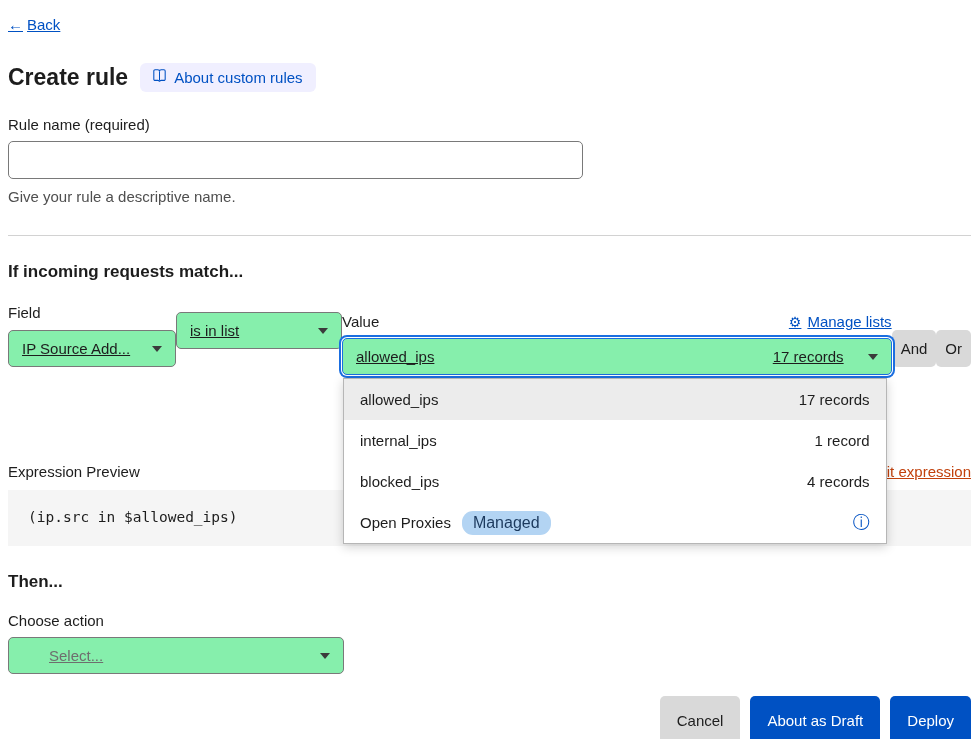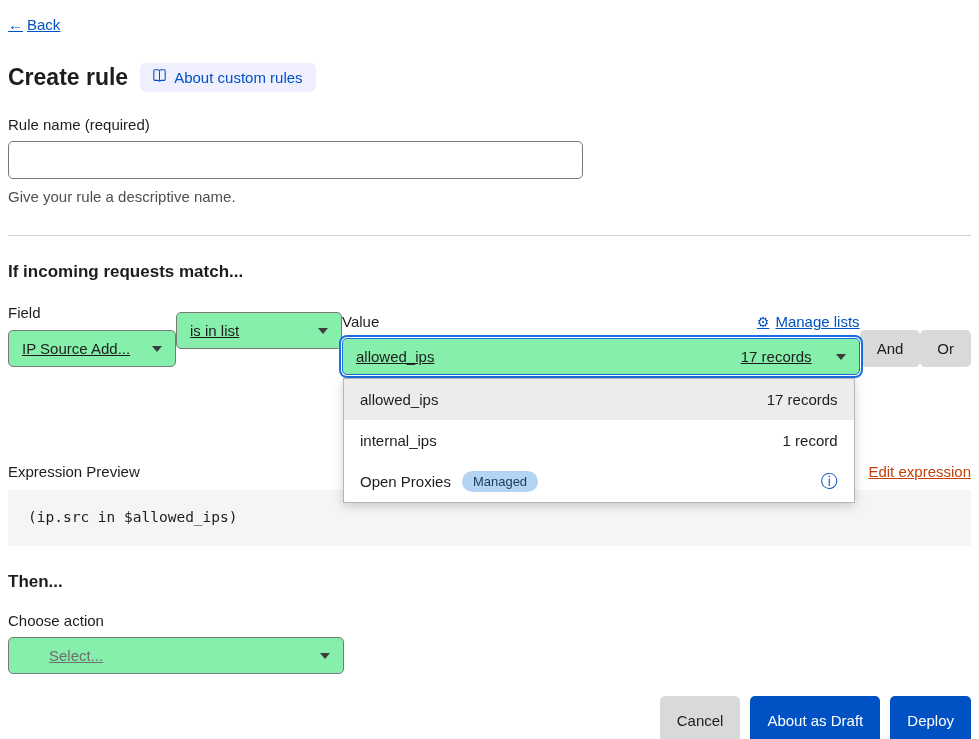--- a/index.html
+++ b/index.html
@@ -71,39 +71,39 @@
   .value-header { display: flex; justify-content: space-between; align-items: flex-end; height: 18px; margin-top: 8px; }
   .manage-link {
     display: inline-flex; align-items: center; gap: 6px;
     color: #0051c3; text-decoration: underline; cursor: pointer;
   }
   .gear { font-size: 14px; text-decoration: none; display: inline-block; }
 
   .conj-btn {
     margin-top: 26px; height: 37px; border: none; border-radius: 5px;
     background: #d9d9d9; color: #1d1d1d; font: inherit;
-    padding: 0 17px; cursor: pointer;
+    padding: 0 9px; cursor: pointer;
   }
 
   
   .dropdown {
     position: absolute; top: 74px; left: 1px; right: 5px;
     background: #fff; border: 1px solid #b6b6b6;
     box-shadow: 0 3px 10px rgba(0,0,0,.18); z-index: 20;
   }
   .dd-row {
     height: 41px; display: flex; align-items: center;
     justify-content: space-between; padding: 0 16px; cursor: pointer;
   }
   .dd-row.selected { background: #ececec; }
   .dd-left { display: flex; align-items: center; gap: 11px; }
   .dd-meta { color: #1d1d1d; }
   .managed-badge {
     background: #b3d4f3; color: #1c3a5e;
-    border-radius: 11px; padding: 3px 11px; font-size: 13px;
+    border-radius: 11px; padding: 3px 11px; font-size: 16px;
   }
   .info-icon { color: #0051c3; font-size: 17px; line-height: 1; cursor: pointer; }
 
   
   .expr-row { margin-top: 88px; display: flex; justify-content: space-between; align-items: center; }
   .edit-link { color: #c2410c; text-decoration: underline; cursor: pointer; }
   .code-block {
     margin-top: 10px; background: #f5f5f5;
     padding: 19px 20px; min-height: 56px;
     font-family: "DejaVu Sans Mono", "Liberation Mono", monospace;
@@ -188,20 +188,24 @@
       <div class="dropdown">
         <div class="dd-row selected">
           <span>allowed_ips</span>
           <span class="dd-meta">17 records</span>
         </div>
         <div class="dd-row">
           <span>internal_ips</span>
           <span class="dd-meta">1 record</span>
         </div>
         <div class="dd-row">
+          <span>blocked_ips</span>
+          <span class="dd-meta">4 records</span>
+        </div>
+        <div class="dd-row">
           <span class="dd-left">
             <span>Open Proxies</span>
             <span class="managed-badge">Managed</span>
           </span>
           <span class="info-icon">ⓘ</span>
         </div>
       </div>
     </div>
 
     <button class="conj-btn">And</button>

